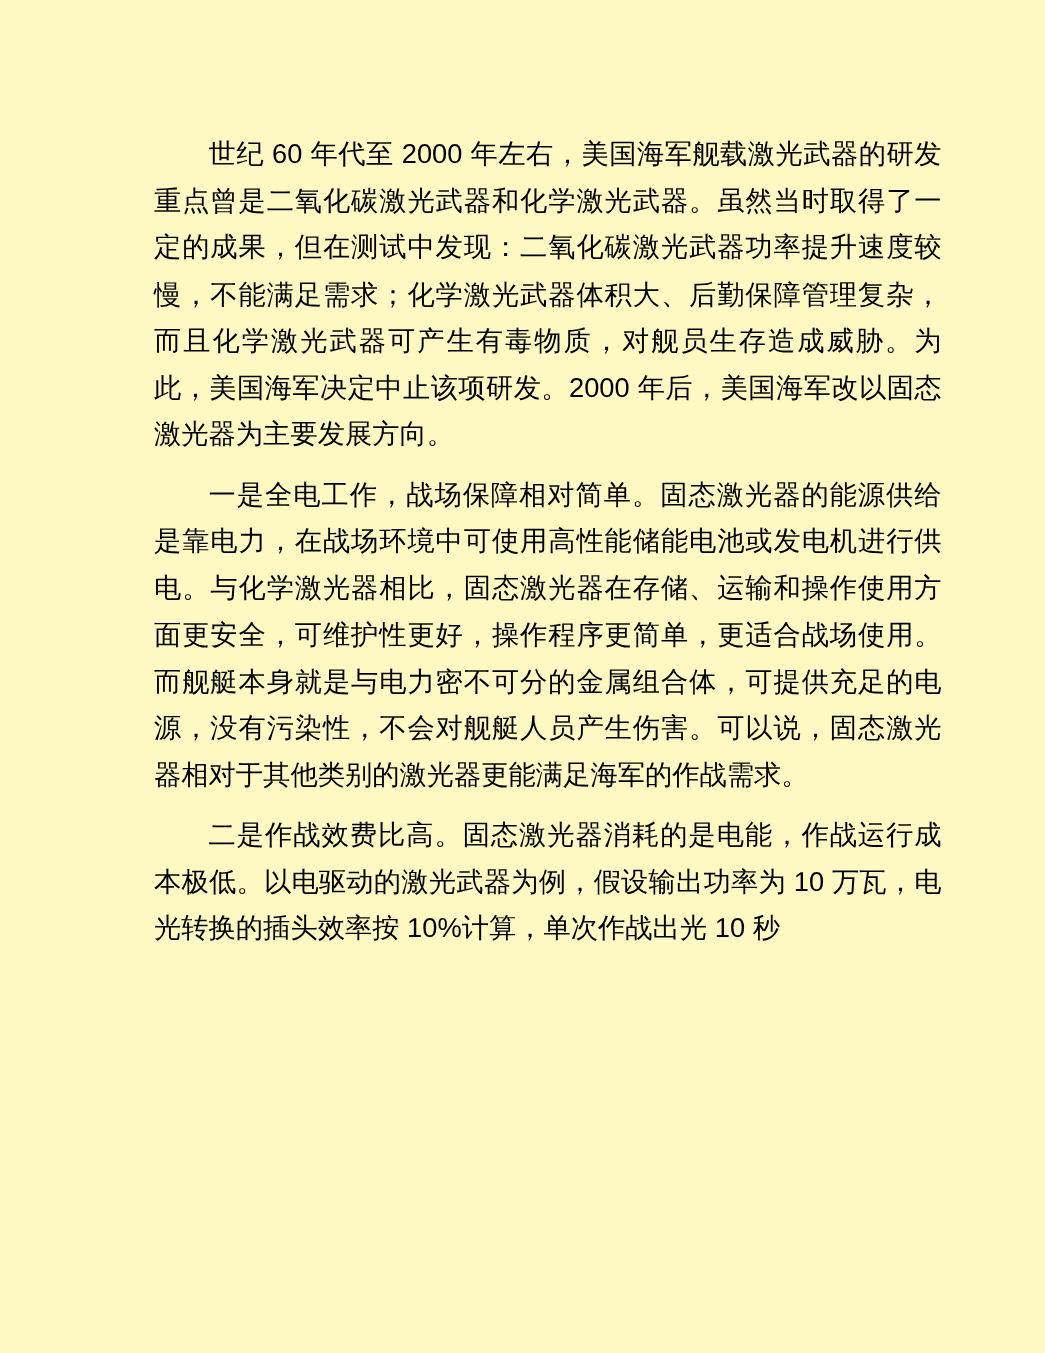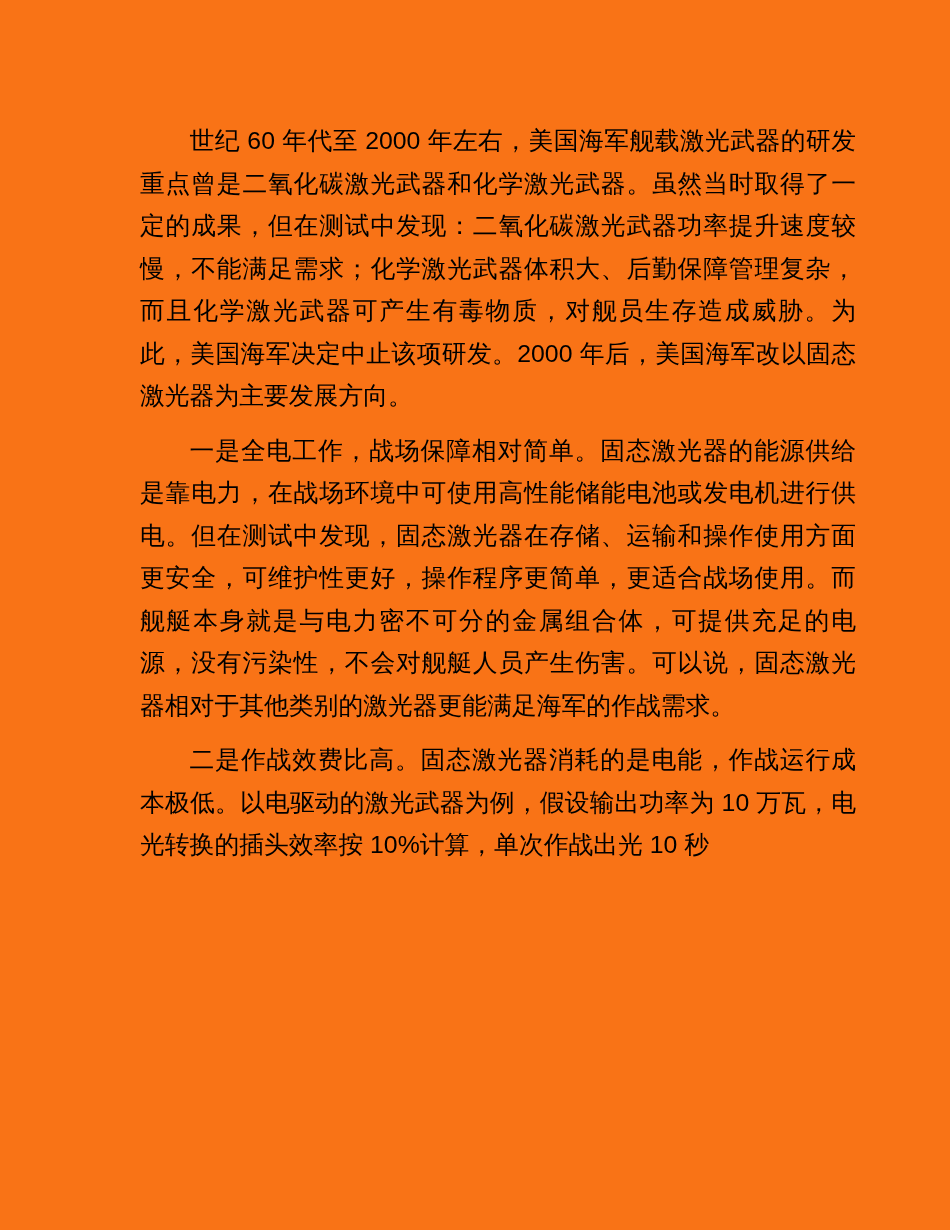--- a/index.html
+++ b/index.html
@@ -5,35 +5,35 @@
   html, body {
     margin: 0;
     padding: 0;
     background: #ffffff;
   }
   .page {
     position: relative;
     box-sizing: border-box;
     width: 950px;
     height: 1230px;
-    background: #f97316;
+    background: #fef9c3;
     padding: 120px 94px 0 140px;
     overflow: hidden;
   }
   .doc-para {
     margin: 0 0 12px 0;
     font-family: "Liberation Sans", sans-serif;
     font-size: 24.8px;
     line-height: 42.5px;
     color: #000000;
     text-align: justify;
     text-indent: 2em;
     word-break: normal;
   }
 </style>
 </head>
 <body>
 
 <div class="page">
   <p class="doc-para">世纪 60 年代至 2000 年左右，美国海军舰载激光武器的研发重点曾是二氧化碳激光武器和化学激光武器。虽然当时取得了一定的成果，但在测试中发现：二氧化碳激光武器功率提升速度较慢，不能满足需求；化学激光武器体积大、后勤保障管理复杂，而且化学激光武器可产生有毒物质，对舰员生存造成威胁。为此，美国海军决定中止该项研发。2000 年后，美国海军改以固态激光器为主要发展方向。</p>
-  <p class="doc-para">一是全电工作，战场保障相对简单。固态激光器的能源供给是靠电力，在战场环境中可使用高性能储能电池或发电机进行供电。但在测试中发现，固态激光器在存储、运输和操作使用方面更安全，可维护性更好，操作程序更简单，更适合战场使用。而舰艇本身就是与电力密不可分的金属组合体，可提供充足的电源，没有污染性，不会对舰艇人员产生伤害。可以说，固态激光器相对于其他类别的激光器更能满足海军的作战需求。</p>
+  <p class="doc-para">一是全电工作，战场保障相对简单。固态激光器的能源供给是靠电力，在战场环境中可使用高性能储能电池或发电机进行供电。与化学激光器相比，固态激光器在存储、运输和操作使用方面更安全，可维护性更好，操作程序更简单，更适合战场使用。而舰艇本身就是与电力密不可分的金属组合体，可提供充足的电源，没有污染性，不会对舰艇人员产生伤害。可以说，固态激光器相对于其他类别的激光器更能满足海军的作战需求。</p>
   <p class="doc-para">二是作战效费比高。固态激光器消耗的是电能，作战运行成本极低。以电驱动的激光武器为例，假设输出功率为 10 万瓦，电光转换的插头效率按 10%计算，单次作战出光 10 秒</p>
 </div>
 
 </body></html>

